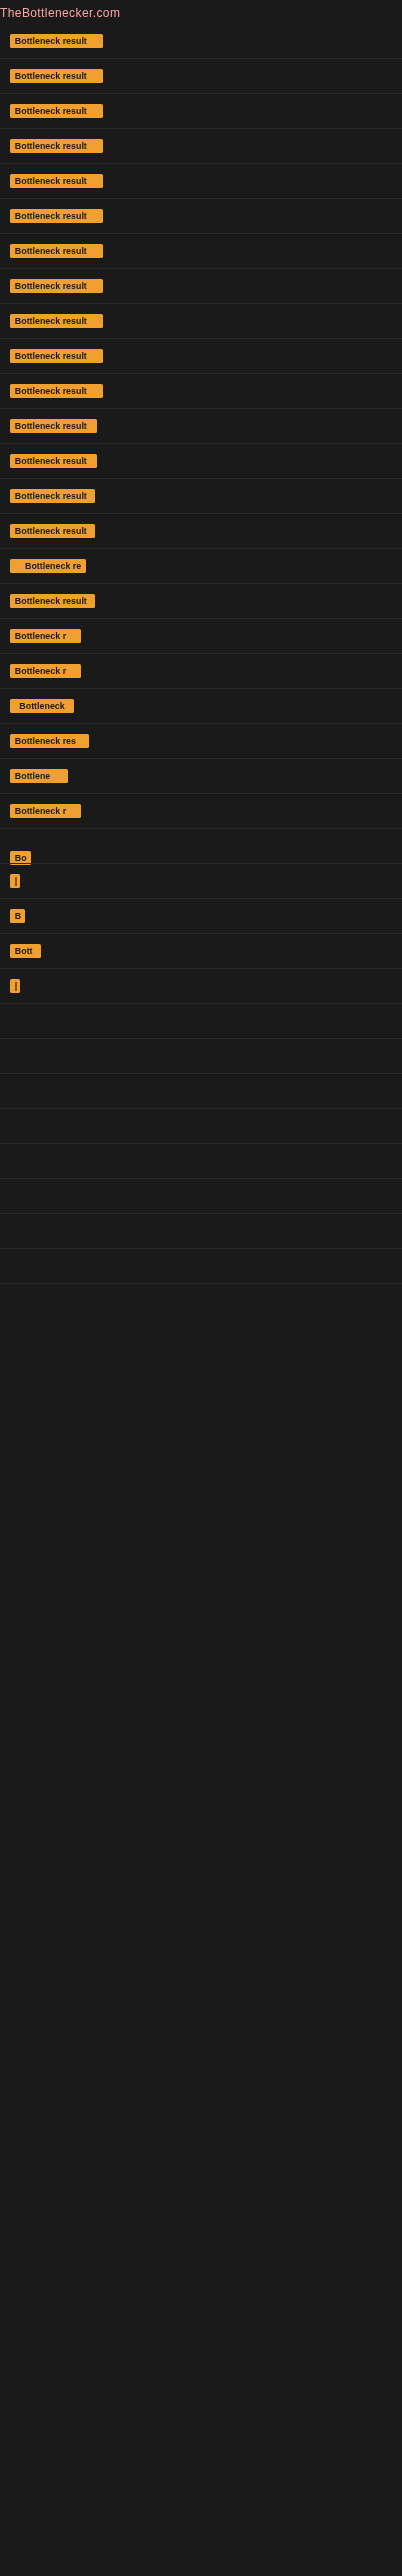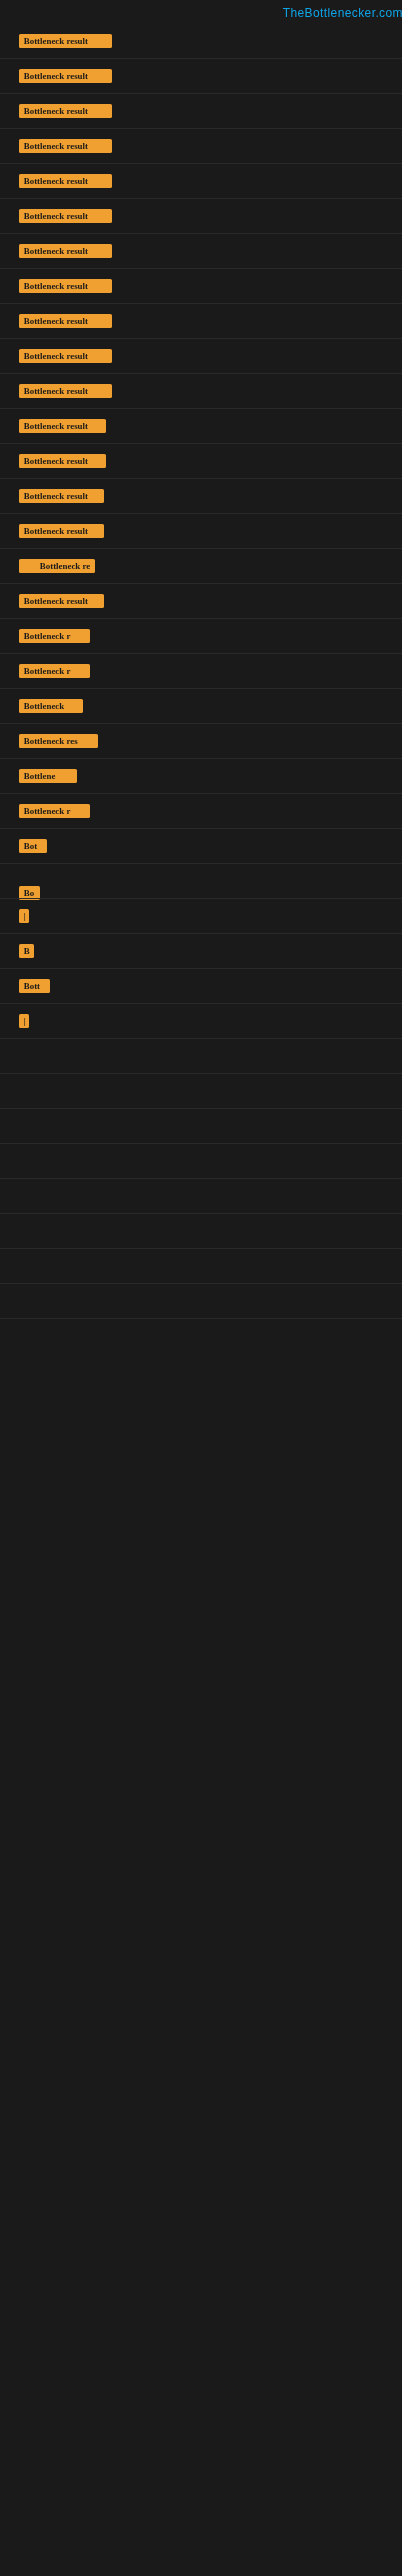--- a/index.html
+++ b/index.html
@@ -6,22 +6,22 @@
     body {
       width: 403px;
       min-height: 2576px;
       background-color: #1a1a1a;
       font-family: Arial, sans-serif;
       position: relative;
       overflow-x: hidden;
     }
 
     .site-title {
-      text-align: right;
-      color: #0ea5e9;
+      text-align: left;
+      color: #fca5a5;
       font-size: 12px;
       padding: 6.4px 0 3.2px 0;
       letter-spacing: 0.4px;
     }
 
     .bottleneck-bar {
       display: inline-block;
       background-color: #f0a030;
       color: #1a1a1a;
       font-size: 8.9px;
@@ -30,22 +30,21 @@
       border-radius: 1.6px;
       white-space: nowrap;
       overflow: hidden;
     }
 
     .row {
       position: relative;
       height: 35px;
       display: flex;
       align-items: center;
-      padding-left: 19px;
-      font-family: Liberation Serif, serif;
+      padding-left: 10px;
     }
 
     .row::after {
       content: '';
       position: absolute;
       bottom: 0;
       left: 0;
       right: 0;
       height: 0.8px;
       background: #2a2a2a;
@@ -108,33 +107,30 @@
     <div class="row">
       <span class="bottleneck-bar" style="max-width: 85px; width: 85px;">Bottleneck result</span>
     </div>
     <div class="row">
       <span class="bottleneck-bar" style="max-width: 71px; width: 71px;">Bottleneck r</span>
     </div>
     <div class="row">
       <span class="bottleneck-bar" style="max-width: 71px; width: 71px;">Bottleneck r</span>
     </div>
     <div class="row">
-      <span class="bottleneck-bar" style="max-width: 64px; width: 64px;">Bottleneck</span>
+      <span class="bottleneck-bar" style="max-width: 64px; width: 64px; text-align: center;">Bottleneck</span>
     </div>
     <div class="row">
       <span class="bottleneck-bar" style="max-width: 79px; width: 79px;">Bottleneck res</span>
     </div>
     <div class="row">
       <span class="bottleneck-bar" style="max-width: 58px; width: 64px;">Bottlene</span>
     </div>
     <div class="row">
       <span class="bottleneck-bar" style="max-width: 71px; width: 71px;">Bottleneck r</span>
-    </div>
-    <div class="row">
-      <span class="bottleneck-bar" style="max-width: 28px; width: 28px;">Bot</span>
     </div>
     <div class="row">
       <span class="bottleneck-bar" style="max-width: 21px; width: 21px; margin-top: 24px;">Bo</span>
     </div>
     <div class="row">
       <span class="bottleneck-bar" style="max-width: 8px; width: 8px;">|</span>
     </div>
     <div class="row">
       <span class="bottleneck-bar" style="max-width: 14.5px; width: 14.5px;">B</span>
     </div>

